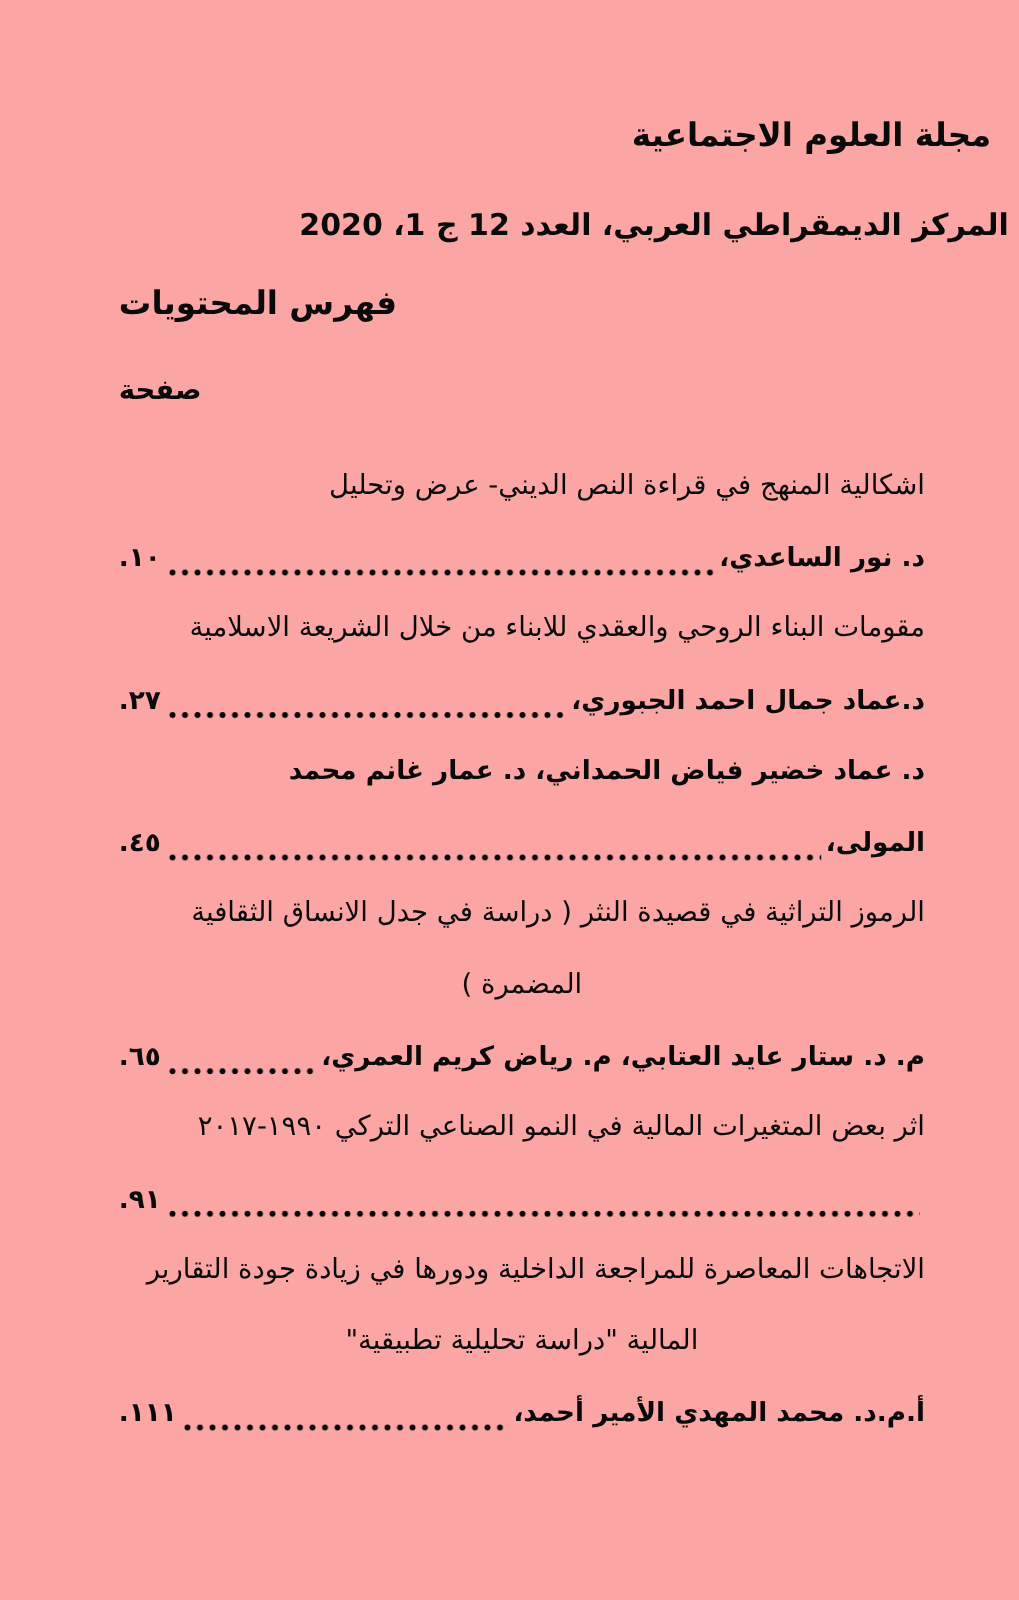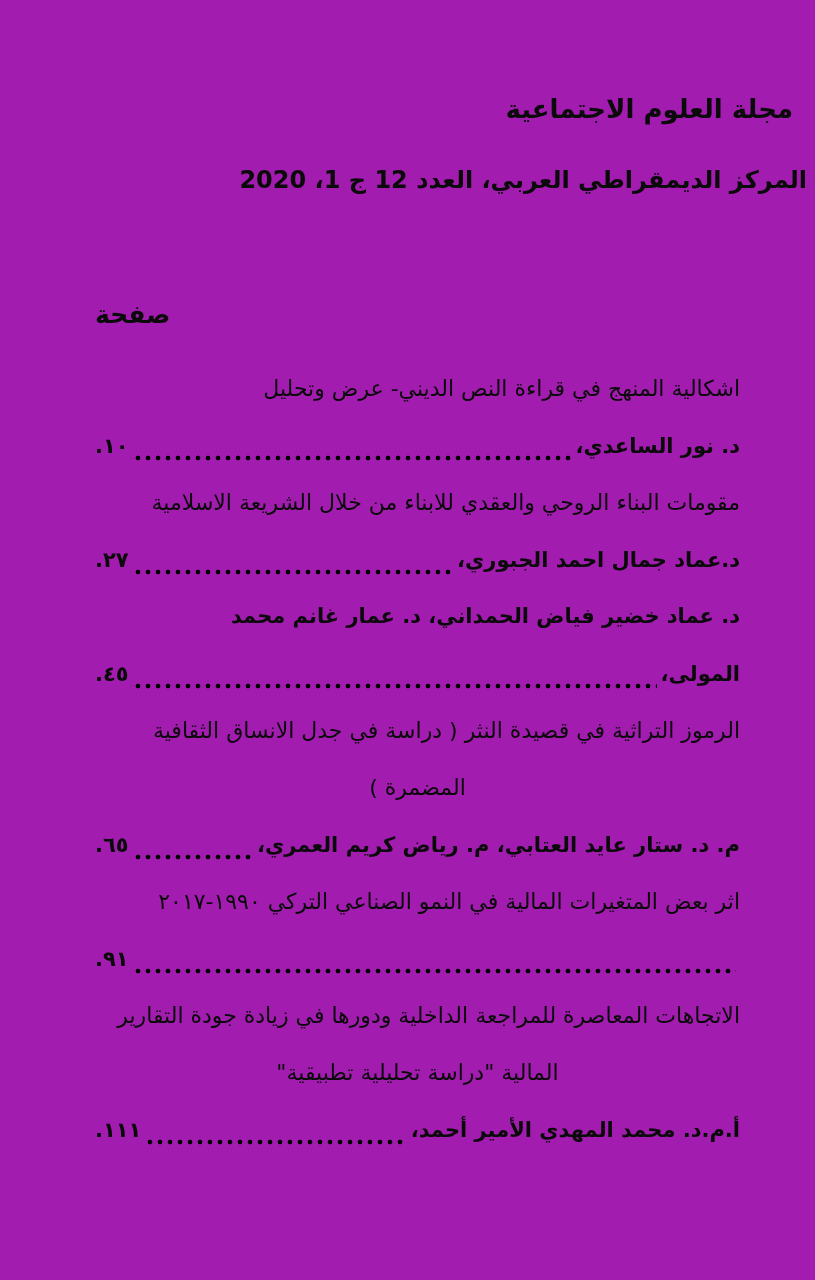--- a/index.html
+++ b/index.html
@@ -1,20 +1,20 @@
 <!DOCTYPE html>
 <html lang="ar"><head>
 <meta charset="utf-8">
 <style>
   html,body{margin:0;padding:0;background:#e8e8e8;}
   .page{
     position:relative;
     width:815px;height:1280px;
     margin:0 auto;
-    background:#a21caf;
+    background:#fca5a5;
     overflow:hidden;
     font-family:"DejaVu Sans", sans-serif;
     color:#0a0a0a;
   }
   
   .journal-title{
     position:absolute;top:94px;right:22px;
     direction:rtl;text-align:right;
     font-size:26px;font-weight:700;white-space:nowrap;
   }
@@ -25,21 +25,21 @@
   }
   
   .toc-heading{
     position:absolute;top:228px;left:95px;
     direction:rtl;text-align:left;
     font-size:26px;font-weight:700;white-space:nowrap;
   }
   .page-col-label{
     position:absolute;top:300px;left:95px;
     direction:rtl;text-align:left;
-    font-size:25px;font-weight:700;white-space:nowrap;
+    font-size:22px;font-weight:700;white-space:nowrap;
   }
   
   .body-col{
     position:absolute;top:360px;left:95px;right:75px;
     direction:rtl;
   }
   .row{height:57px;}
   .title-row{
     font-size:22px;font-weight:400;
     line-height:57px;text-align:right;white-space:nowrap;
@@ -69,20 +69,21 @@
 </style>
 </head>
 <body>
 
 <div class="page">
 
   <div class="journal-title">مجلة العلوم الاجتماعية</div>
 
   <div class="issue-line">المركز الديمقراطي العربي، العدد 12 ج 1، 2020</div>
 
+  <div class="toc-heading">فهرس المحتويات</div>
 
   <div class="page-col-label">صفحة</div>
 
   <div class="body-col">
 
     <div class="row title-row">اشكالية المنهج في قراءة النص الديني- عرض وتحليل</div>
     <div class="row author-row">
       <span class="author">د. نور الساعدي،</span>
       <span class="leader"></span>
       <span class="pagenum">١٠.</span>

